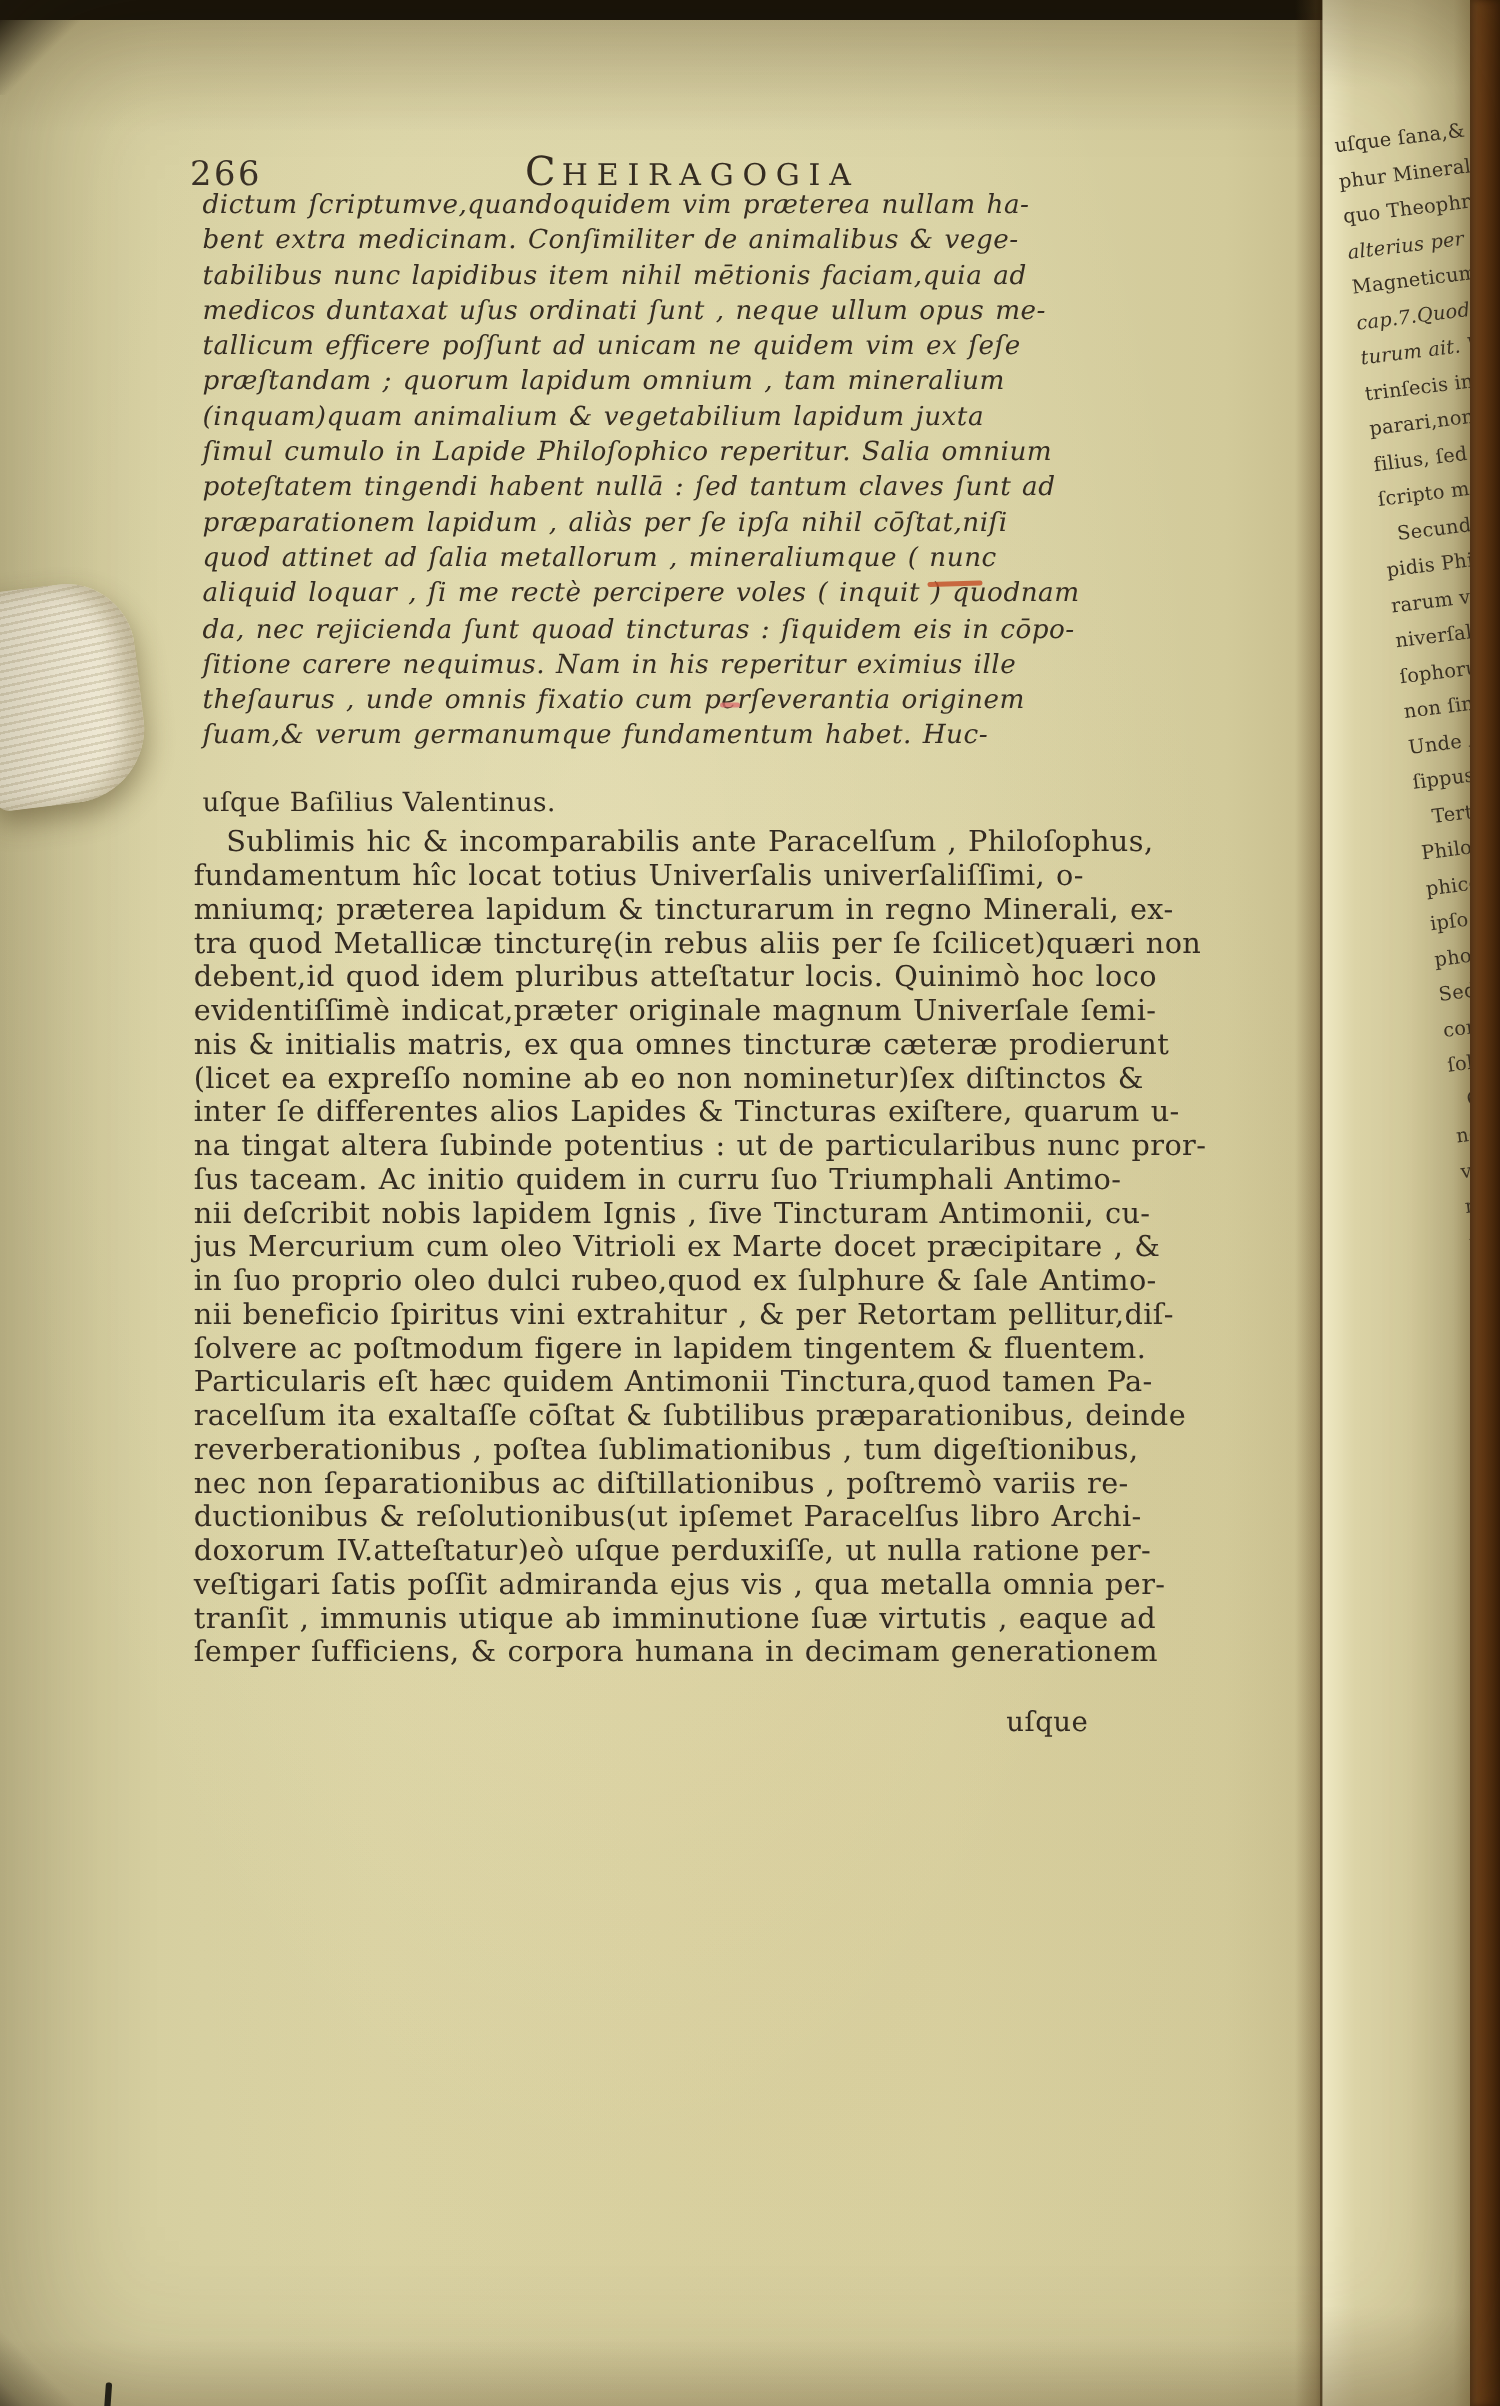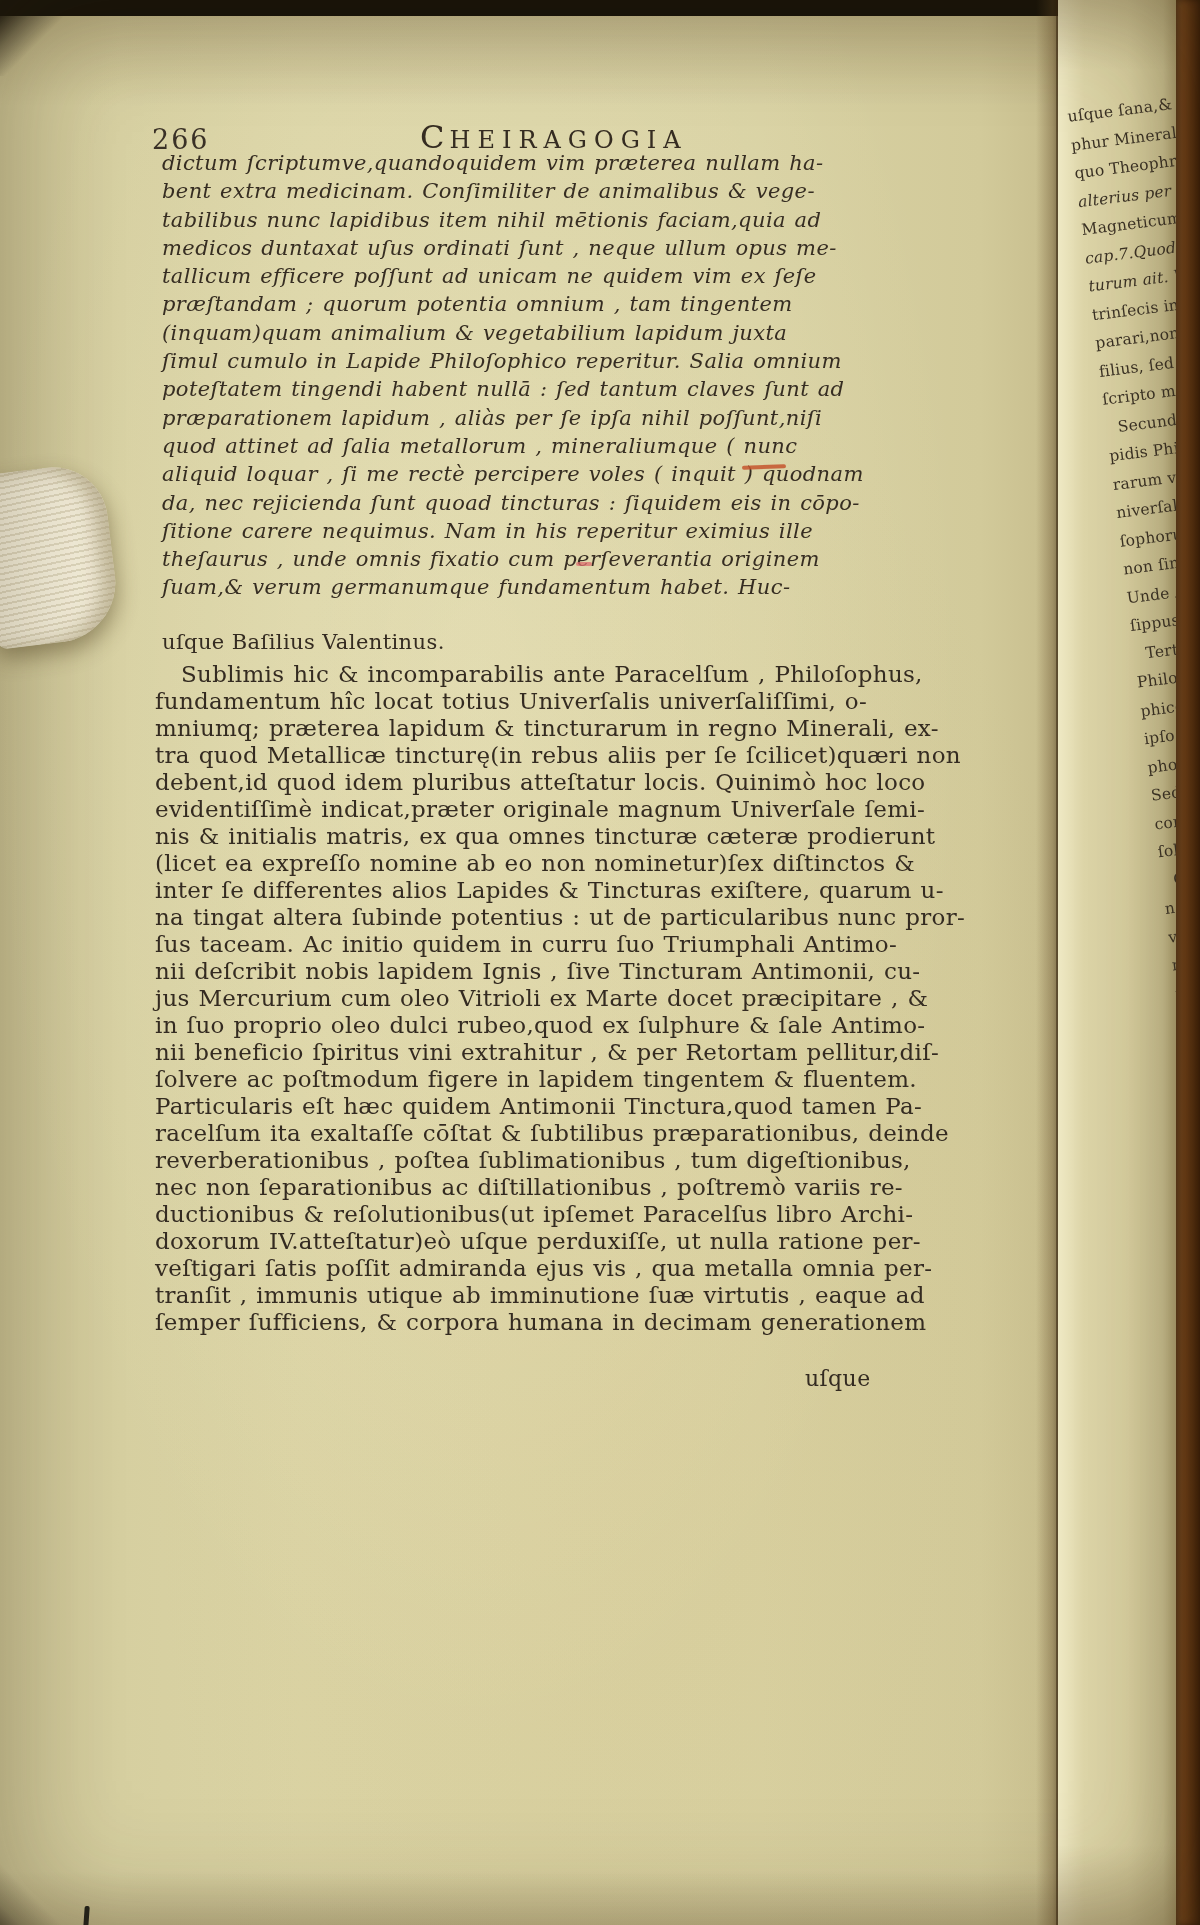--- a/index.html
+++ b/index.html
@@ -135,25 +135,25 @@
 
     <span class="pageno">266</span>
     <span class="running-head">CHEIRAGOGIA</span>
 
     <div class="quote-block">
         <div class="line">dictum ſcriptumve,quandoquidem vim præterea nullam ha-</div>
         <div class="line">bent extra medicinam. Conſimiliter de animalibus &amp; vege-</div>
         <div class="line">tabilibus nunc lapidibus item nihil mētionis faciam,quia ad</div>
         <div class="line">medicos duntaxat uſus ordinati ſunt , neque ullum opus me-</div>
         <div class="line">tallicum efficere poſſunt ad unicam ne quidem vim ex ſeſe</div>
-        <div class="line">præſtandam ; quorum potentia omnium , tam tingentem</div>
+        <div class="line">præſtandam ; quorum lapidum omnium , tam mineralium</div>
         <div class="line">(inquam)quam animalium &amp; vegetabilium lapidum juxta</div>
         <div class="line">ſimul cumulo in Lapide Philoſophico reperitur. Salia omnium</div>
         <div class="line">poteſtatem tingendi habent nullā : ſed tantum claves ſunt ad</div>
-        <div class="line">præparationem lapidum , aliàs per ſe ipſa nihil poſſunt,niſi</div>
+        <div class="line">præparationem lapidum , aliàs per ſe ipſa nihil cōſtat,niſi</div>
         <div class="line">quod attinet ad ſalia metallorum , mineraliumque ( nunc</div>
         <div class="line">aliquid loquar , ſi me rectè percipere voles ( inquit ) quodnam</div>
         <div class="line">da, nec rejicienda ſunt quoad tincturas : ſiquidem eis in cōpo-</div>
         <div class="line">ſitione carere nequimus.  Nam in his reperitur eximius ille</div>
         <div class="line">theſaurus , unde omnis fixatio cum perſeverantia originem</div>
         <div class="line">ſuam,&amp; verum germanumque fundamentum habet.  Huc-</div>
       </div>
 
     <div class="attribution">uſque Baſilius Valentinus.</div>
 

